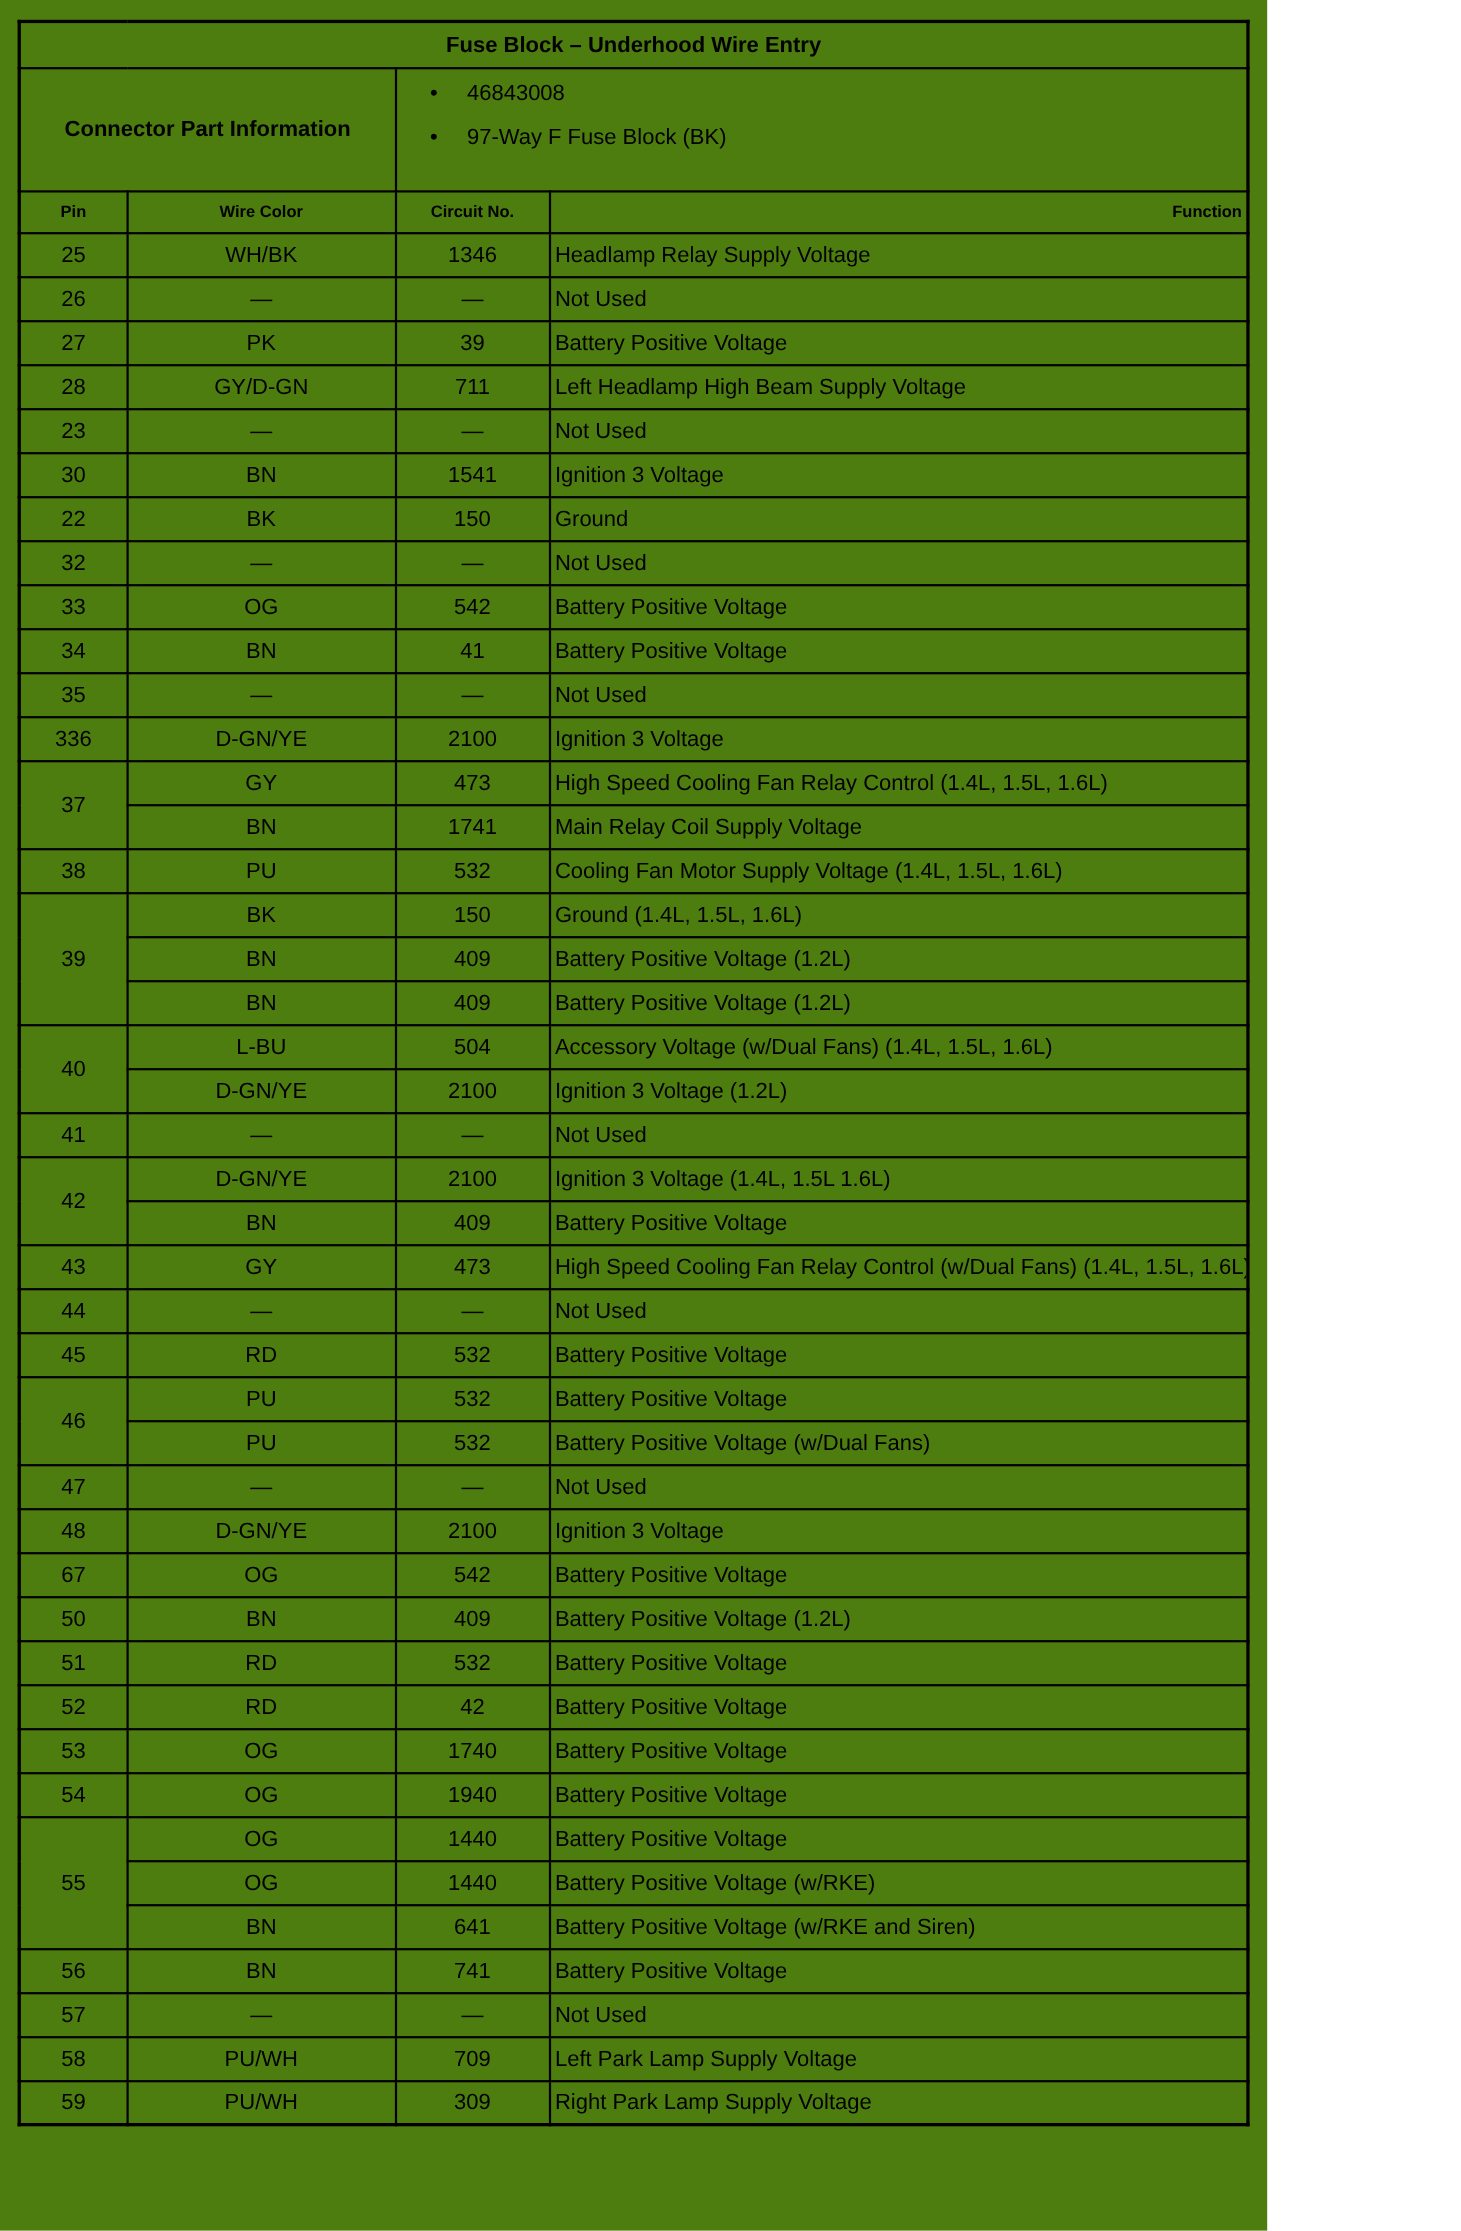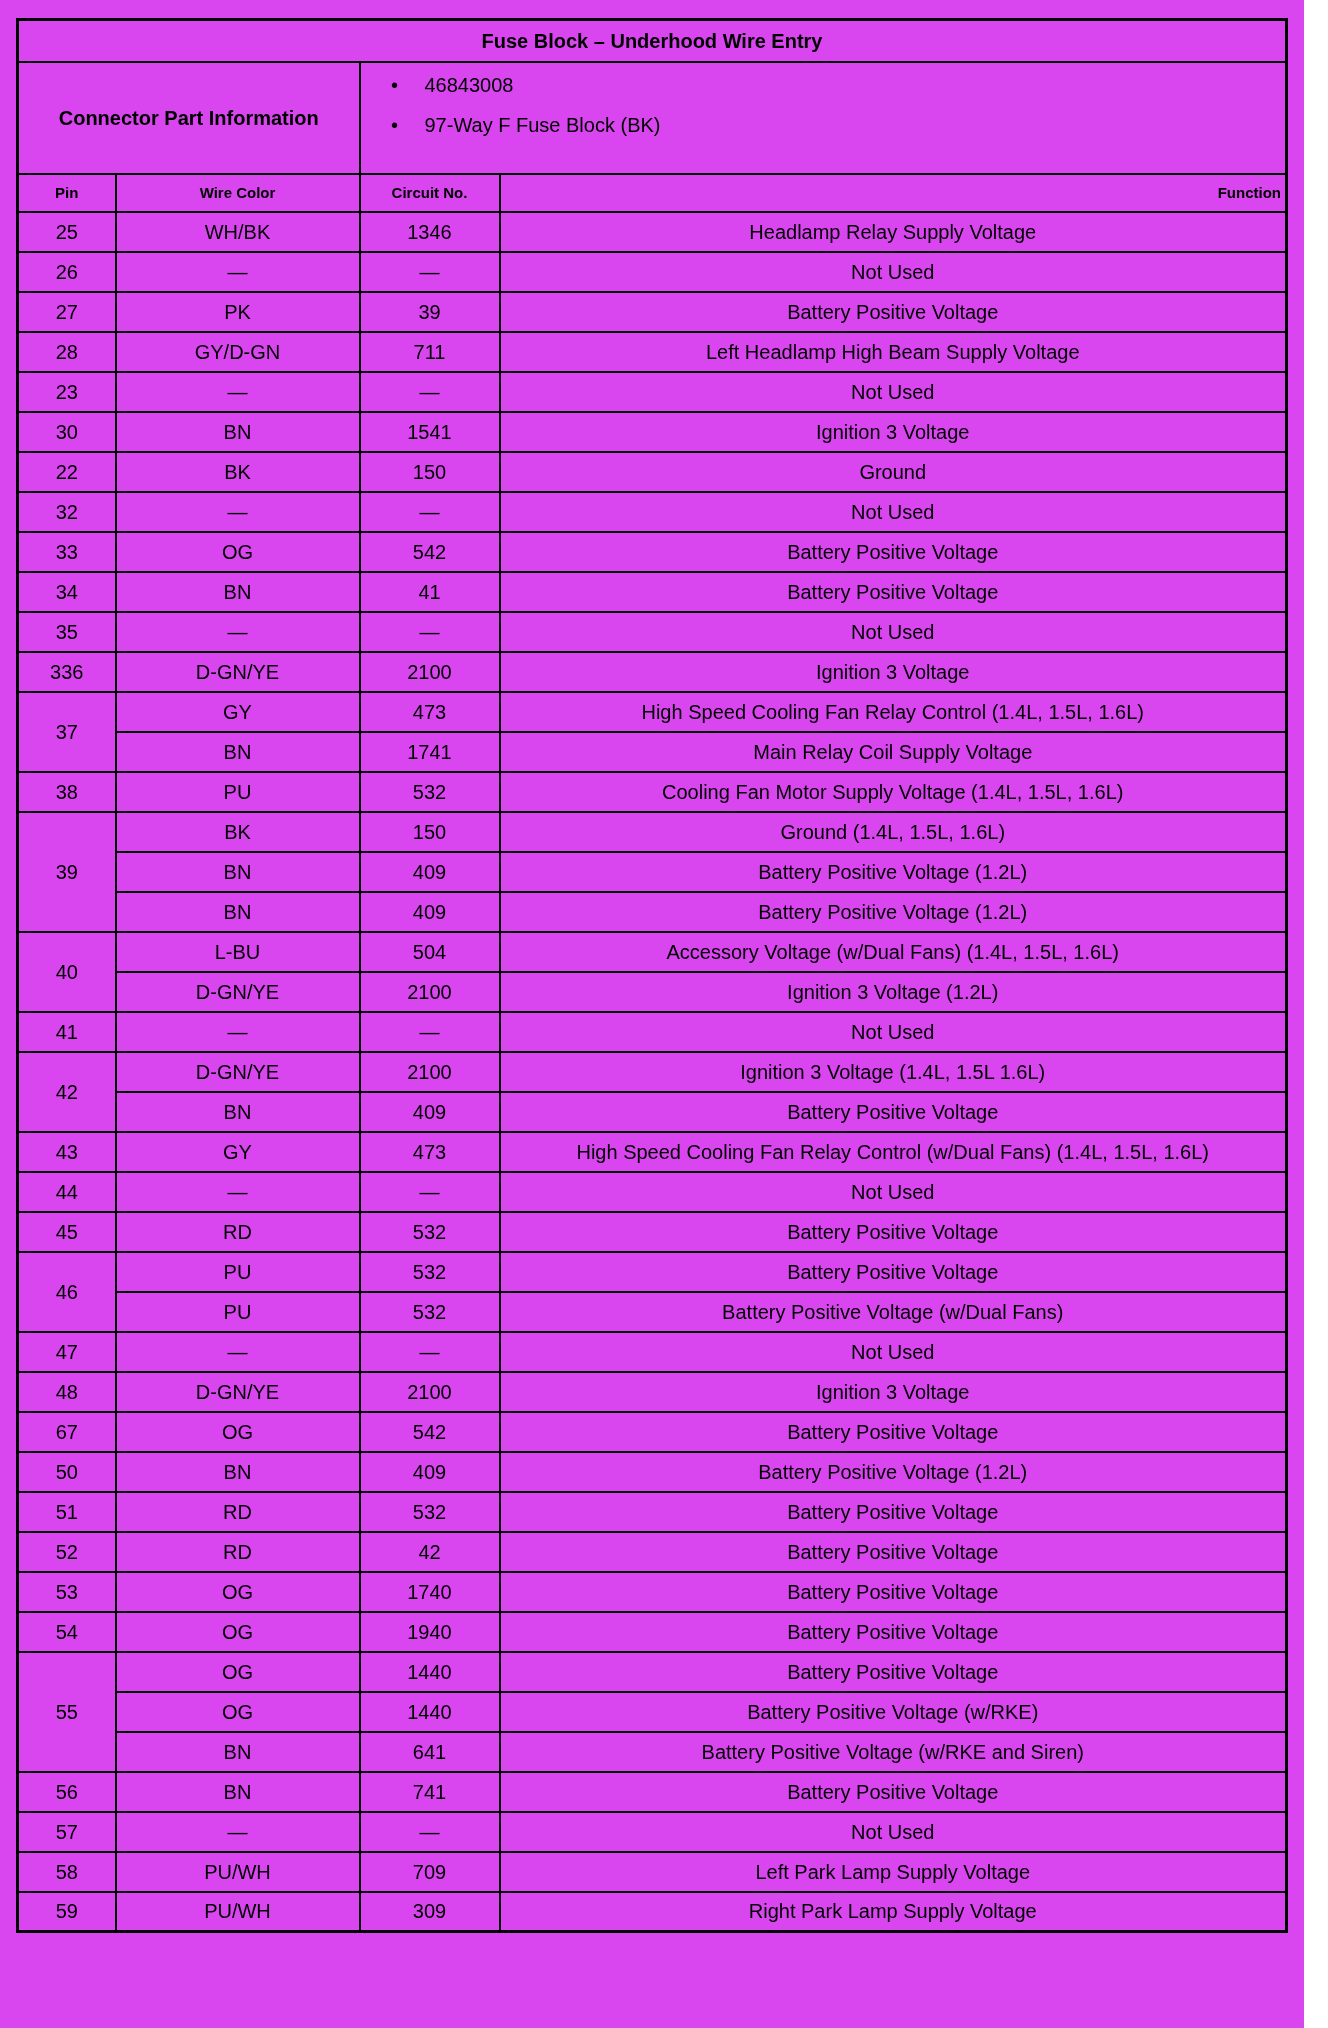--- a/index.html
+++ b/index.html
@@ -3,25 +3,25 @@
 <meta charset="utf-8">
 <style>
   html, body {
     margin: 0;
     padding: 0;
     background: #ffffff;
     color: #000000;
     font-family: "Liberation Sans", sans-serif;
   }
   .page {
-    width: 1304px;
+    width: 1152px;
     height: 2028px;
     box-sizing: border-box;
     padding: 18px 16px;
-    background: #d946ef;
+    background: #4d7c0f;
     overflow: hidden;
   }
   table.fuse-table {
     border-collapse: collapse;
     width: 100%;
     table-layout: fixed;
     border: 3px solid #000;
   }
   table.fuse-table th,
   table.fuse-table td {
@@ -84,21 +84,21 @@
   tbody td {
     height: 40px;
     vertical-align: middle;
   }
   td.pin-cell,
   td.wire-color-cell,
   td.circuit-cell {
     text-align: center;
   }
   td.function-cell {
-    text-align: center;
+    text-align: left;
     padding-left: 8px;
   }
 </style>
 </head>
 <body>
 
 <div class="page">
   <table class="fuse-table">
     <colgroup>
       <col style="width:98px">

